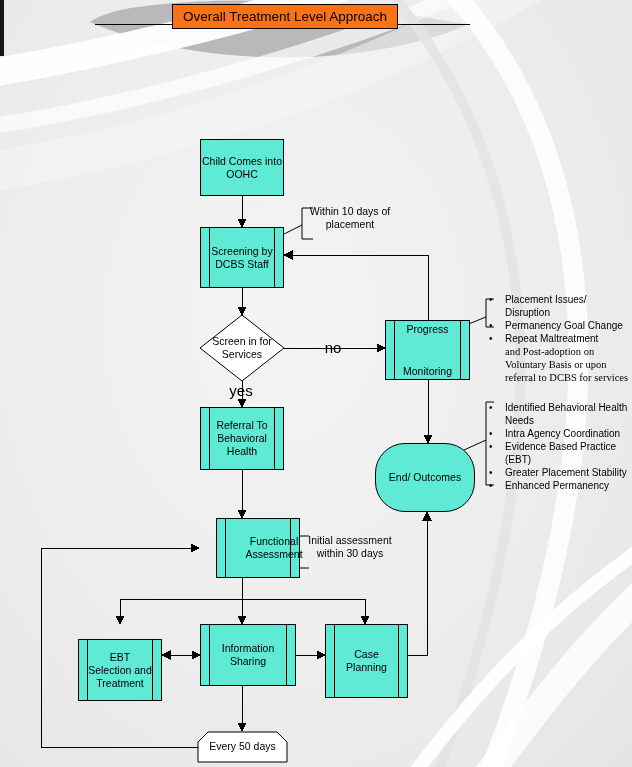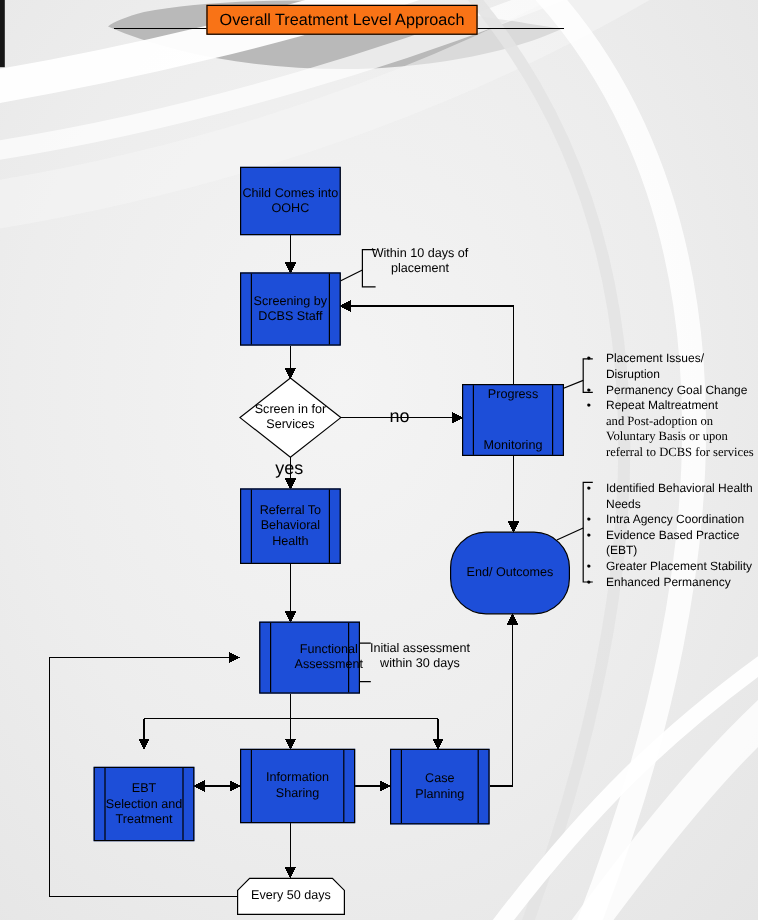--- a/index.html
+++ b/index.html
@@ -4,21 +4,21 @@
 <style>
   html,body{margin:0;padding:0;}
   body{
     width:632px;height:767px;position:relative;overflow:hidden;
     background:radial-gradient(ellipse at 45% 42%, #f4f4f4 0%, #ededed 55%, #e5e5e5 100%);
     font-family:"Liberation Sans", sans-serif;color:#000;
   }
   svg.layer{position:absolute;left:0;top:0;}
   
   .node{
-    position:absolute;background:#1d4ed8;border:1px solid #000;box-sizing:border-box;
+    position:absolute;background:#5eead4;border:1px solid #000;box-sizing:border-box;
     display:flex;flex-direction:column;justify-content:center;align-items:center;
     font-size:10.5px;line-height:13px;text-align:center;
   }
   .pp::before{content:"";position:absolute;top:0;bottom:0;left:8px;border-left:1px solid #000;}
   .pp::after{content:"";position:absolute;top:0;bottom:0;right:8px;border-right:1px solid #000;}
   .terminator{border-radius:30px;}
   .freetext{
     position:absolute;font-size:10.5px;line-height:13px;text-align:center;
   }
   .edge-label{position:absolute;font-size:15px;line-height:13px;text-align:center;}
@@ -201,21 +201,21 @@
   <div>EBT</div>
   <div>Selection and</div>
   <div>Treatment</div>
 </div>
 
 <div class="node pp" style="left:200px;top:624px;width:96px;height:62px;">
   <div>Information</div>
   <div>Sharing</div>
 </div>
 
-<div class="node pp" style="left:325px;top:624px;width:83px;height:63px;">
+<div class="node pp" style="left:325px;top:624px;width:83px;height:74px;">
   <div>Case</div>
   <div>Planning</div>
 </div>
 
 <div class="freetext" style="left:198px;top:740px;width:89px;font-size:10.5px;">
   <div>Every 50 days</div>
 </div>
 
 <div class="edge-label" style="left:323px;top:341px;width:20px;">no</div>
 <div class="edge-label" style="left:226px;top:384px;width:30px;">yes</div>

